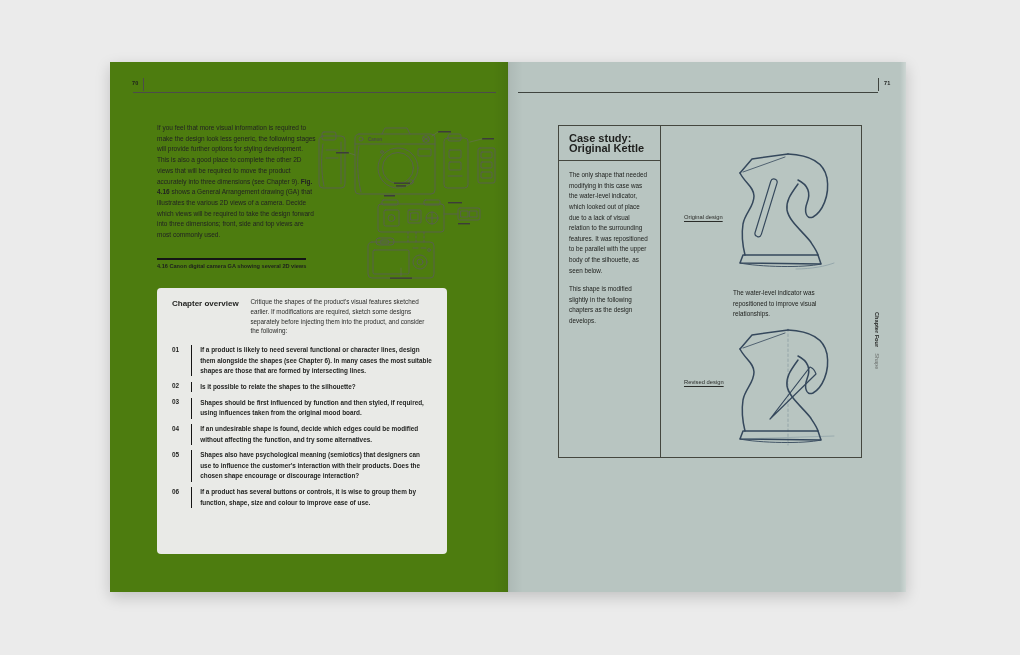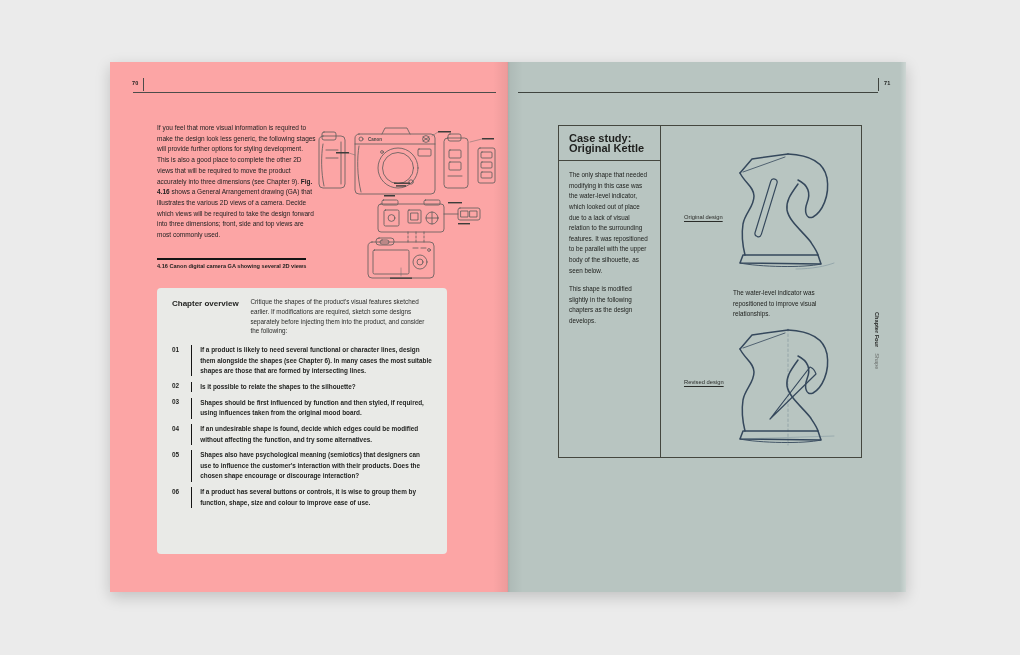--- a/index.html
+++ b/index.html
@@ -9,21 +9,21 @@
     font-family:"Liberation Sans", sans-serif;
     color:#1e1f1d;
     position:relative;
     overflow:hidden;
   }
   .spread {
     position:absolute; left:110px; top:62px; width:796px; height:530px;
     box-shadow:0 5px 14px rgba(0,0,0,.18);
   }
   .page { position:absolute; top:0; width:398px; height:530px; }
-  .page-left  { left:0; background:#fca5a5; }
+  .page-left  { left:0; background:#4d7c0f; }
   .page-right { left:398px; background:#b8c5c1; }
   .spine {
     position:absolute; left:383px; top:0; width:30px; height:530px; pointer-events:none;
     background:linear-gradient(to right, rgba(0,0,0,0) 0%, rgba(0,0,0,.06) 46%, rgba(0,0,0,.10) 50%, rgba(0,0,0,.05) 58%, rgba(0,0,0,0) 100%);
   }
   .edge-right{
     position:absolute; right:0; top:0; width:6px; height:530px; pointer-events:none;
     background:linear-gradient(to right, rgba(255,255,255,0), rgba(255,255,255,.30));
   }
   

